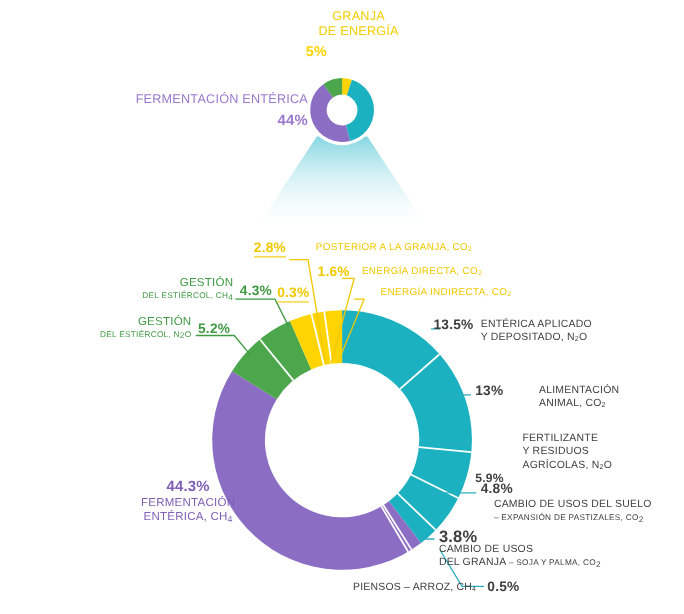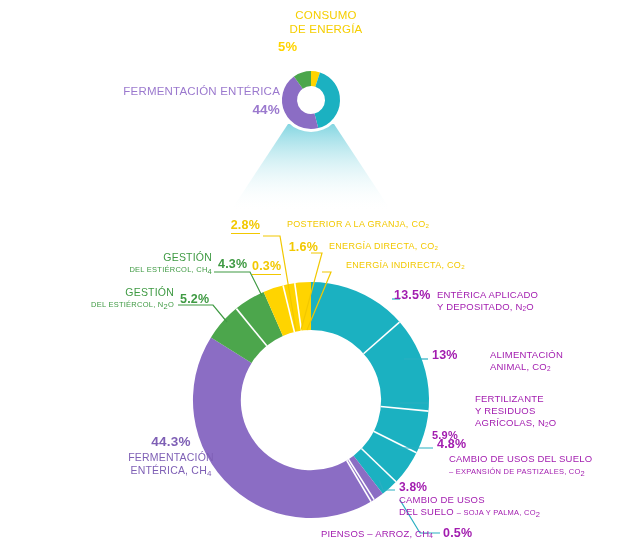--- a/index.html
+++ b/index.html
@@ -26,21 +26,21 @@
   #t-gestion .pct{display:block;font-size:13.5px;margin-top:3px;}
   #t-ferment{left:70px;top:84px;width:210px;font-size:11.5px;color:#9B79CE;line-height:15px;text-align:right;}
   #t-ferment .pct{display:block;font-size:13.5px;margin-top:3px;}
   #t-aliment{left:357px;top:74px;width:180px;font-size:11.5px;color:#35B7C8;line-height:15px;text-align:left;}
   #t-aliment .pct{display:block;font-size:13.5px;margin-top:3px;}
 
   
   .yl{color:#F2C800;}
   .gr{color:#3F9A43;}
   .pu{color:#7E5FB5;}
-  .te{color:#a21caf;}
+  .te{color:#404040;}
 
   #b-post{left:190px;top:218px;width:70px;font-size:12.5px;text-align:right;}
   #b-post-c{left:287px;top:219px;font-size:9px;letter-spacing:.3px;}
   #b-dir{left:234px;top:240px;width:84px;font-size:12.5px;text-align:right;}
   #b-dir-c{left:329px;top:241px;font-size:9px;letter-spacing:.3px;}
   #b-ind{left:252px;top:259px;width:76px;font-size:12.5px;text-align:left;}
   #b-ind-c{left:346px;top:260px;font-size:9px;letter-spacing:.3px;}
 
   #b-g43{left:218px;top:257px;font-size:12.5px;}
   #b-g43-c{left:120px;top:252px;width:92px;text-align:right;font-size:9px;line-height:11px;}
@@ -48,21 +48,21 @@
   #b-g52-c{left:82px;top:287px;width:92px;text-align:right;font-size:9px;line-height:11px;}
 
   #b-est{left:394px;top:288px;font-size:12.5px;}
   #b-est-c{left:437px;top:289px;width:170px;font-size:9.5px;line-height:12px;}
   #b-ali{left:432px;top:348px;font-size:12.5px;}
   #b-ali-c{left:490px;top:349px;width:120px;font-size:9.5px;line-height:12px;}
   #b-fer{left:432px;top:392px;font-size:11px;margin-top:37px;}
   #b-fer-c{left:475px;top:393px;width:140px;font-size:9.5px;line-height:12px;}
   #b-cam48{left:437px;top:437px;font-size:12.5px;}
   #b-cam48-c{left:404px;top:453px;width:214px;font-size:9.5px;line-height:12px;margin-left:45px;}
-  #b-cam38{left:399px;top:480px;font-size:12px;}
+  #b-cam38{left:399px;top:480px;font-size:15px;}
   #b-cam38-c{left:399px;top:494px;width:220px;font-size:9.5px;line-height:12px;}
 
   #b-pien{left:443px;top:526px;font-size:12.5px;text-align:right;}
   #b-pien-c{left:258px;top:528px;width:175px;text-align:right;font-size:9.5px;}
 
   #b-fermbig{left:86px;top:436px;width:170px;text-align:center;font-size:9.5px;line-height:12px;}
   #b-fermbig .pct{display:block;font-size:13.5px;margin-bottom:3px;}
 
   .ul{border-bottom:1.4px solid currentColor;padding-bottom:1px;}
 </style>
@@ -95,21 +95,21 @@
 
       <path d="M 8.96 -27.58 A 29 29 0 0 1 7.21 28.09 L 3.48 13.56 A 14 14 0 0 0 4.33 -13.33 Z" fill="#1BB1C1"></path>
 
       <path d="M 7.21 28.09 A 29 29 0 0 1 -17.05 -23.46 L -8.23 -11.32 A 14 14 0 0 0 3.48 13.56 Z" fill="#8B6DC4"></path>
 
       <path d="M -17.05 -23.46 A 29 29 0 0 1 0 -29 L 0 -14 A 14 14 0 0 0 -8.23 -11.32 Z" fill="#4CA64C"></path>
     </g>
   </svg>
 
   <div class="lbl tc" id="t-energia">
-    <span>CONSUMO</span><br>
+    <span>GRANJA</span><br>
     <span>DE ENERGÍA</span>
     <span class="pct">5%</span>
   </div>
 
 
   <div class="lbl" id="t-ferment">
     <span>FERMENTACIÓN ENTÉRICA</span>
     <span class="pct">44%</span>
   </div>
 
@@ -233,21 +233,21 @@
   <div class="lbl te cap" id="b-cam48-c">
     <span>CAMBIO DE USOS DEL SUELO</span><br>
     <span class="sm">– EXPANSIÓN DE PASTIZALES, CO</span><sub class="sm">2</sub>
   </div>
 
   <div class="lbl te pct" id="b-cam38">
     <span>3.8%</span>
   </div>
   <div class="lbl te cap" id="b-cam38-c">
     <span>CAMBIO DE USOS</span><br>
-    <span>DEL SUELO</span>
+    <span>DEL GRANJA</span>
     <span class="sm">– SOJA Y PALMA, CO</span><sub class="sm">2</sub>
   </div>
 
   <div class="lbl te pct" id="b-pien">
     <span>0.5%</span>
   </div>
   <div class="lbl te cap" id="b-pien-c">
     <span>PIENSOS – ARROZ, CH</span><sub>4</sub>
   </div>
 

